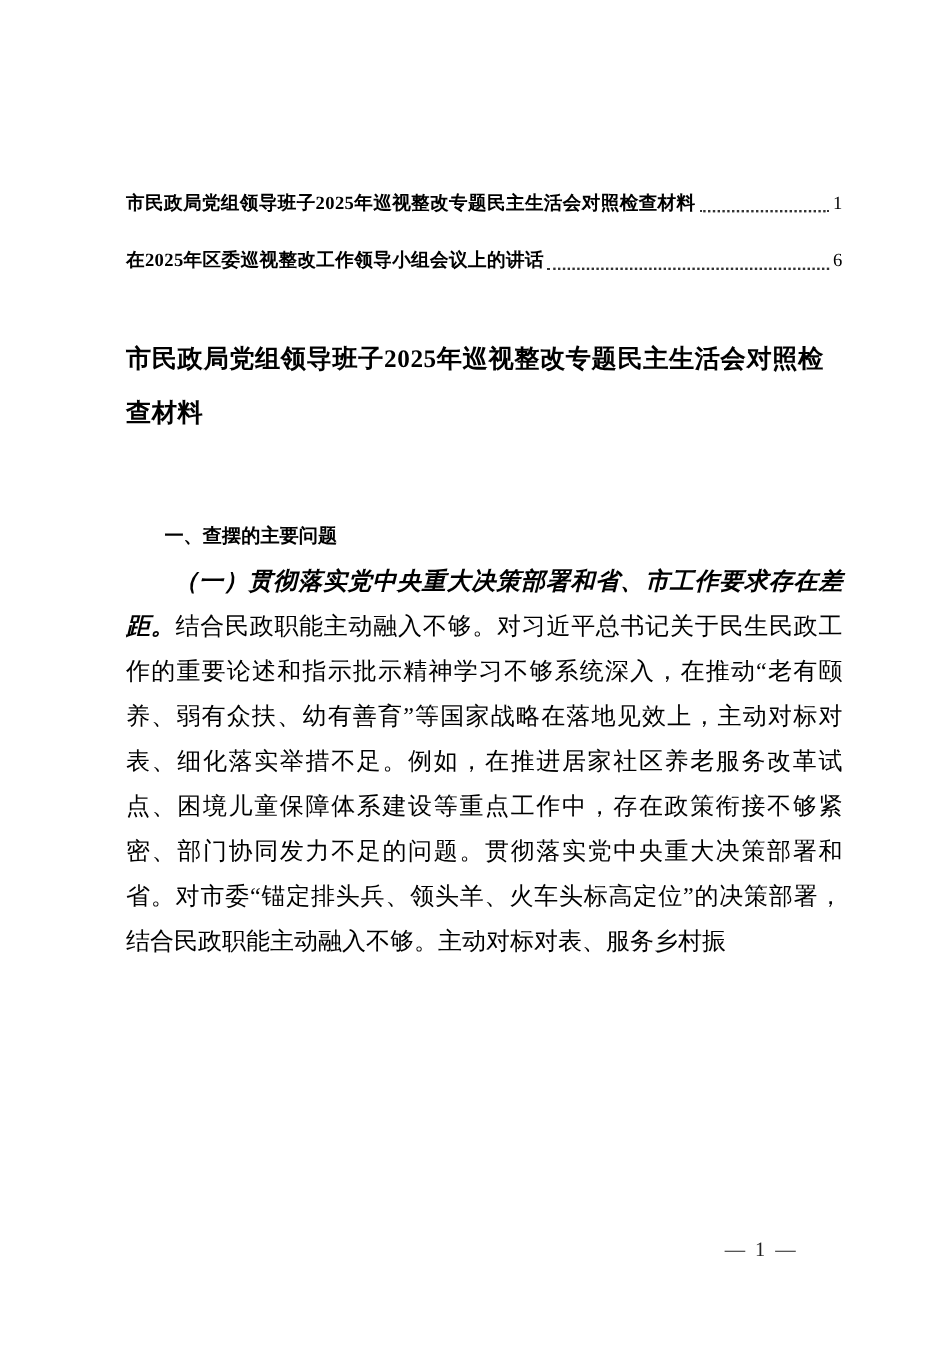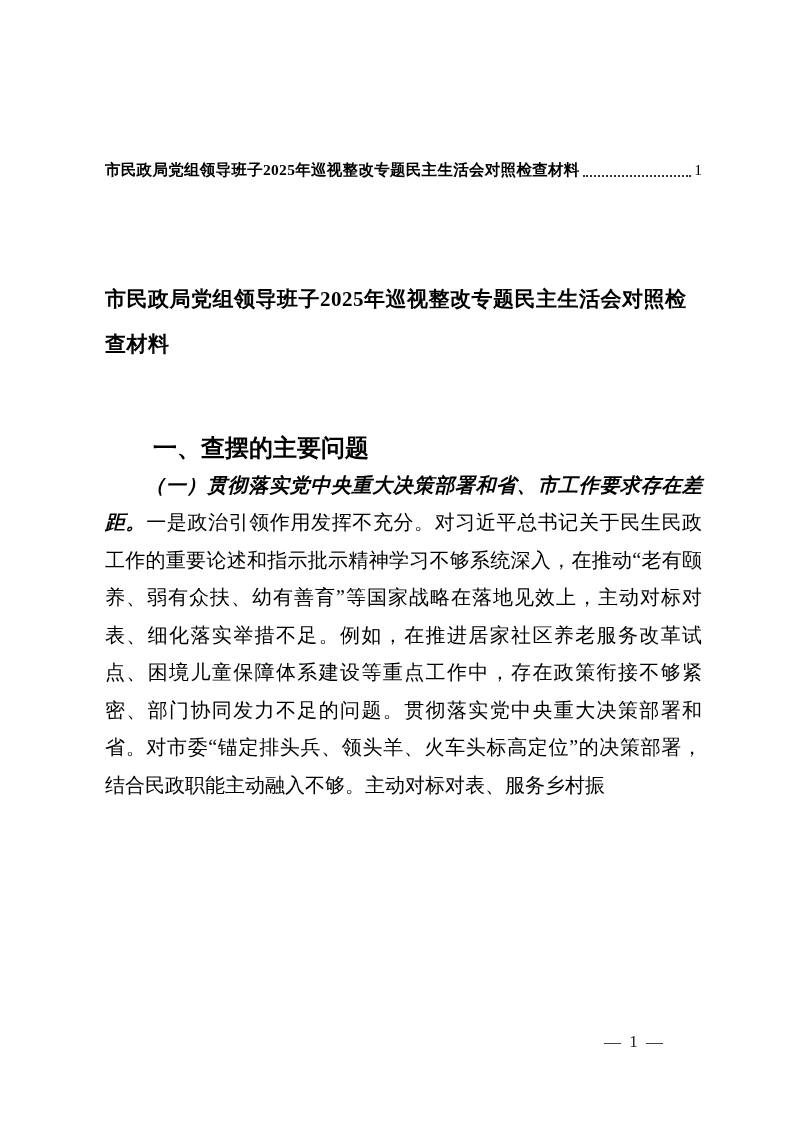--- a/index.html
+++ b/index.html
@@ -72,21 +72,21 @@
     line-height: 37.5px;
     text-align: justify;
     text-justify: inter-character;
   }
   .body-text p {
     margin: 0;
     text-indent: 2em;
   }
   .section-heading {
     margin: 0;
-    font-size: 24px;
+    font-size: 16px;
     line-height: 37.5px;
     font-weight: 700;
     text-indent: 2em;
     text-align: left;
     font-family: "Liberation Sans", "DejaVu Sans", sans-serif;
   }
   .lead-emphasis {
     font-weight: 700;
     font-style: italic;
   }
@@ -112,26 +112,31 @@
 <body>
 
 <div class="page">
 
   <nav class="toc">
     <div class="toc-entry">
         <span class="toc-title">市民政局党组领导班子2025年巡视整改专题民主生活会对照检查材料</span>
         <span class="toc-dots"></span>
         <span class="toc-page">1</span>
       </div>
+    <div class="toc-entry">
+        <span class="toc-title">在2025年区委巡视整改工作领导小组会议上的讲话</span>
+        <span class="toc-dots"></span>
+        <span class="toc-page">6</span>
+      </div>
   </nav>
 
   <h1 class="doc-title">市民政局党组领导班子2025年巡视整改专题民主生活会对照检查材料</h1>
 
   <div class="body-text">
     <h2 class="section-heading">一、查摆的主要问题</h2>
-    <p><span class="lead-emphasis">（一）贯彻落实党中央重大决策部署和省、市工作要求存在差距。</span><span>一是政治引领作用发挥不充分。</span><span>对习近平总书记关于民生民政工作的重要论述和指示批示精神学习不够系统深入，在推动“老有颐养、弱有众扶、幼有善育”等国家战略在落地见效上，主动对标对表、细化落实举措不足。例如，在推进居家社区养老服务改革试点、困境儿童保障体系建设等重点工作中，存在政策衔接不够紧密、部门协同发力不足的问题。</span><span>贯彻落实党中央重大决策部署和省。</span><span>对市委“锚定排头兵、领头羊、火车头标高定位”的决策部署，结合民政职能主动融入不够。主动对标对表、服务乡村振</span></p>
+    <p><span class="lead-emphasis">（一）贯彻落实党中央重大决策部署和省、市工作要求存在差距。</span><span>结合民政职能主动融入不够。</span><span>对习近平总书记关于民生民政工作的重要论述和指示批示精神学习不够系统深入，在推动“老有颐养、弱有众扶、幼有善育”等国家战略在落地见效上，主动对标对表、细化落实举措不足。例如，在推进居家社区养老服务改革试点、困境儿童保障体系建设等重点工作中，存在政策衔接不够紧密、部门协同发力不足的问题。</span><span>贯彻落实党中央重大决策部署和省。</span><span>对市委“锚定排头兵、领头羊、火车头标高定位”的决策部署，结合民政职能主动融入不够。主动对标对表、服务乡村振</span></p>
   </div>
 
   <div class="footer">
     <span class="page-number">— 1 —</span>
   </div>
 
 </div>
 
 </body></html>

